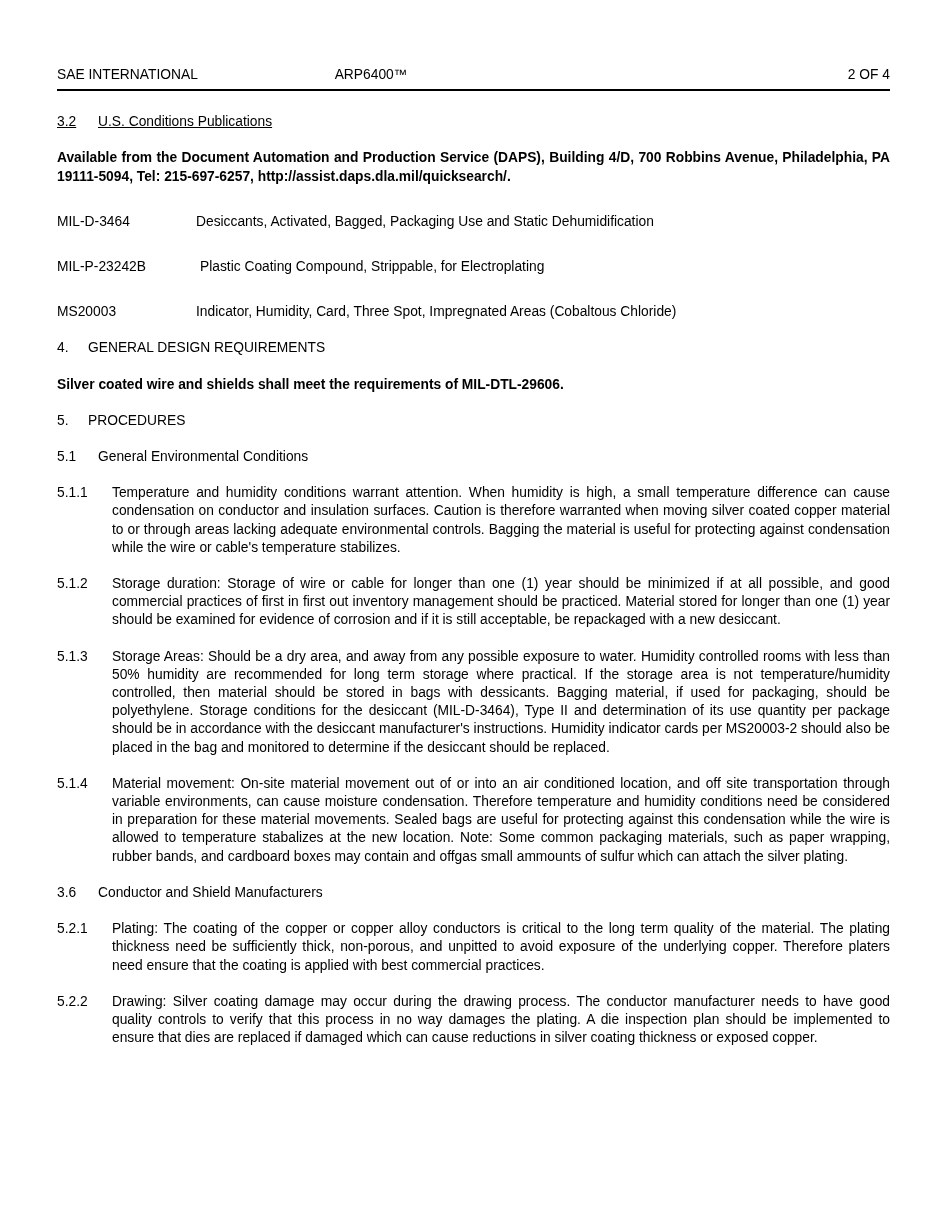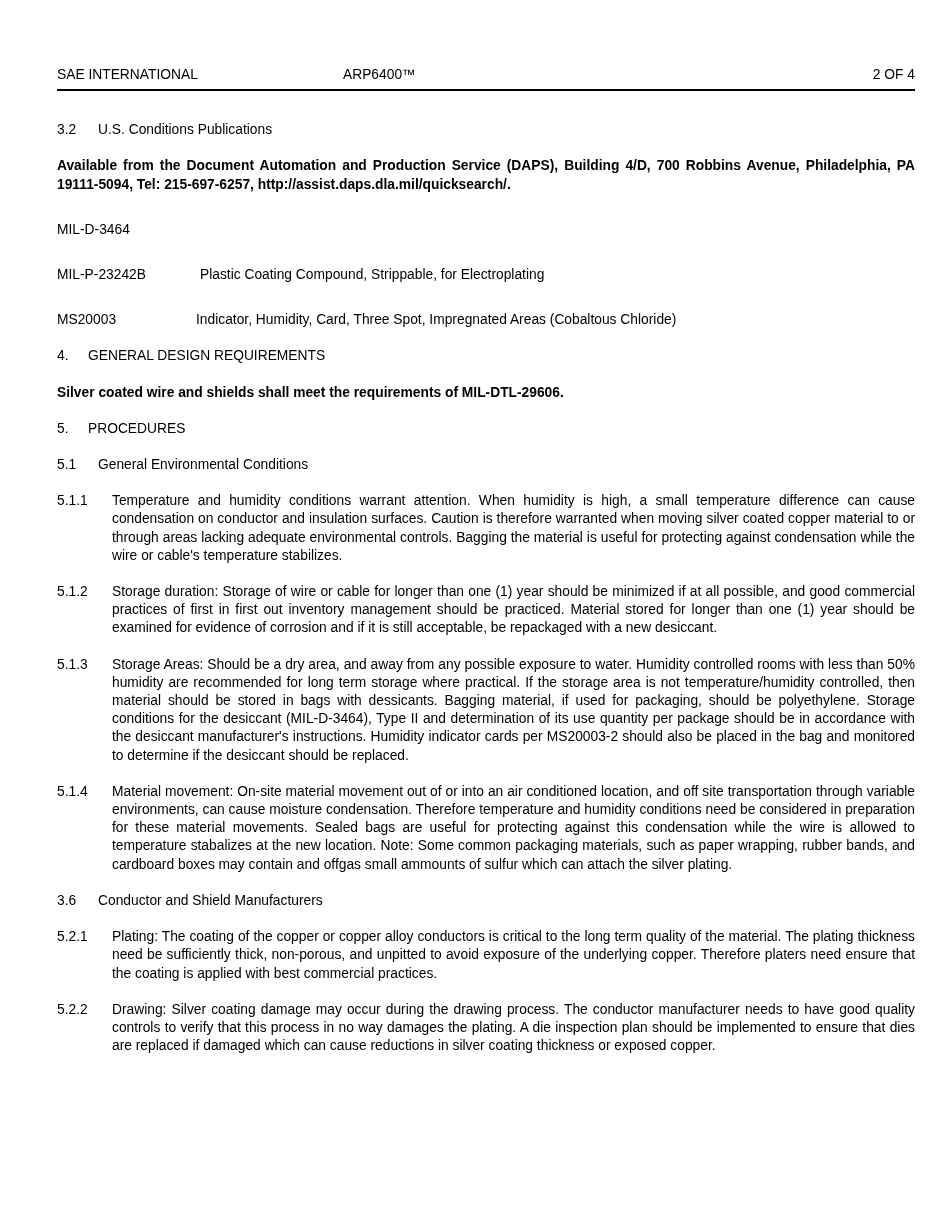--- a/index.html
+++ b/index.html
@@ -11,38 +11,38 @@
     width: 950px;
     height: 1230px;
     font-family: "Liberation Sans", sans-serif;
     color: #000000;
     -webkit-font-smoothing: antialiased;
   }
   .page {
     box-sizing: border-box;
     width: 950px;
     height: 1217px;
-    padding: 66px 35px 0 57px;
+    padding: 66px 60px 0 57px;
     font-size: 13.8px;
     line-height: 18.2px;
     overflow: hidden;
   }
   
   .hdr {
     display: flex;
     align-items: baseline;
     border-bottom: 2px solid #000000;
     padding-bottom: 5px;
   }
   .hdr .l { flex: 1 1 0; text-align: left; }
   .hdr .c { flex: 1 1 0; text-align: left; }
   .hdr .r { flex: 1 1 0; text-align: right; }
   
   .blk { margin-top: 18px; display: flex; align-items: baseline; }
-  .blk.first { margin-top: 30px; }
+  .blk.first { margin-top: 22px; text-decoration: underline; }
   .num1 { flex: 0 0 31px; }   
   .num2 { flex: 0 0 41px; }   
   .num3 { flex: 0 0 55px; }   
   .term { flex: 0 0 139px; margin-top: 9px; }  
   .txt  { flex: 1 1 auto; }
   .just { text-align: justify; }
   .pad-sm { padding-left: 4px; }
   p.para {
     margin: 18px 0 0 0;
     text-align: justify;
@@ -62,20 +62,21 @@
 
   <div class="blk first">
     <span class="num2">3.2</span>
     <span class="txt">U.S. Conditions Publications</span>
   </div>
 
   <p class="para">Available from the Document Automation and Production Service (DAPS), Building 4/D, 700 Robbins Avenue, Philadelphia, PA 19111-5094, Tel: 215-697-6257, http://assist.daps.dla.mil/quicksearch/.</p>
 
   <div class="blk">
     <span class="term">MIL-D-3464</span>
+    <span class="txt just">Desiccants, Activated, Bagged, Packaging Use and Static Dehumidification</span>
   </div>
 
 
   <div class="blk">
     <span class="term">MIL-P-23242B</span>
     <span class="txt just pad-sm">Plastic Coating Compound, Strippable, for Electroplating</span>
   </div>
 
   <div class="blk">
     <span class="term">MS20003</span>

